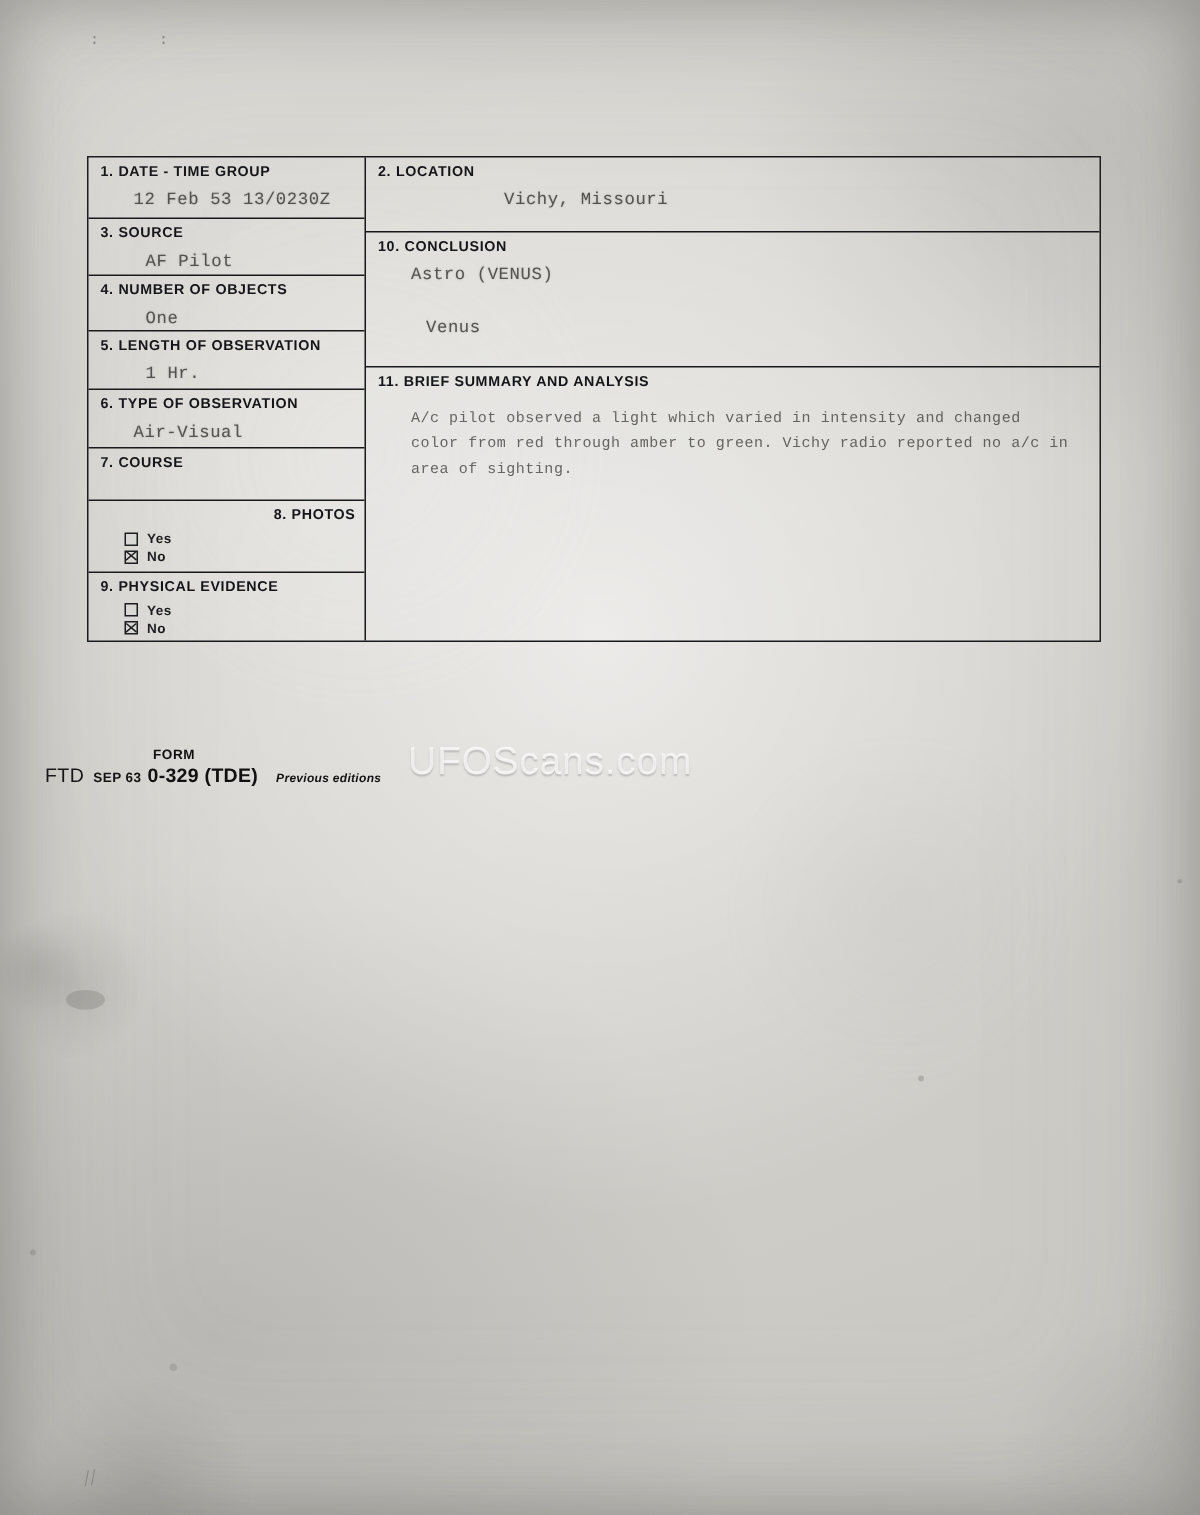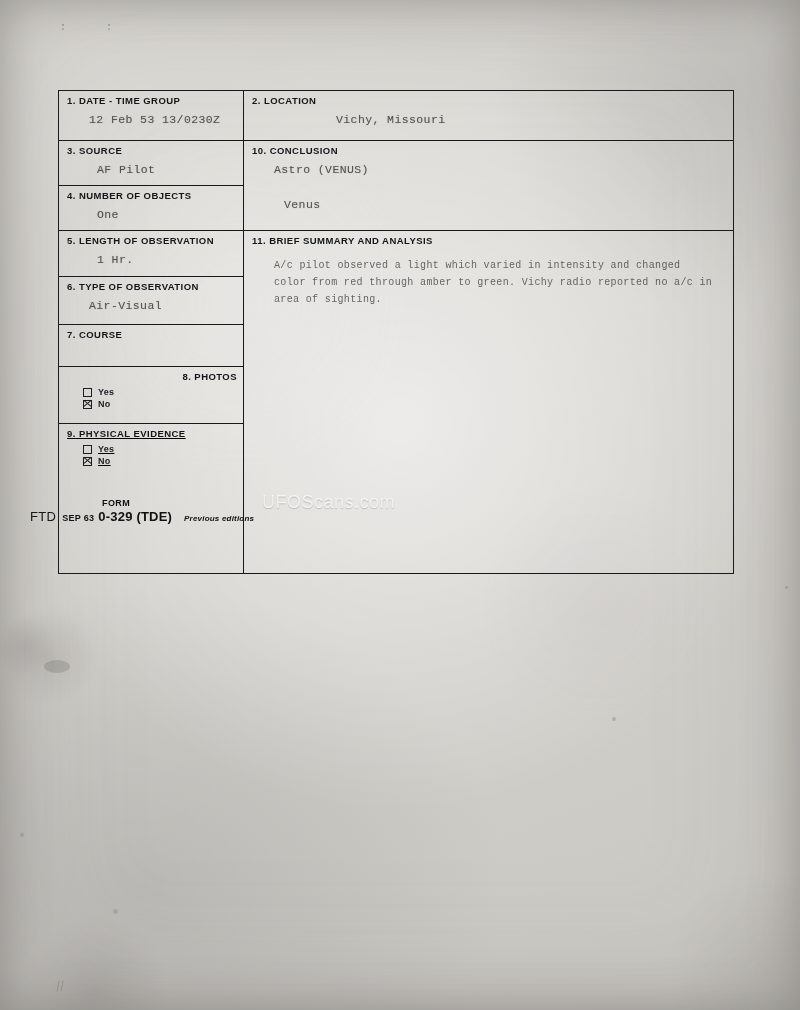--- a/index.html
+++ b/index.html
@@ -61,23 +61,23 @@
     font-size: 10px;
     color: rgba(70,68,66,.55);
     letter-spacing: 2px;
   }
   .top-marks .m2 { margin-left: 30px; }
 
   
   #form {
     position: absolute;
     left: 58px;
-    top: 90px;
+    top: 104px;
     width: 676px;
-    height: 484px;
+    height: 324px;
     border: 1.6px solid #17181a;
     box-sizing: border-box;
     display: flex;
     background: rgba(255,255,255,.07);
   }
 
   .col-left {
     width: 185px;
     box-sizing: border-box;
     border-right: 1.6px solid #17181a;
@@ -118,21 +118,21 @@
   .val.indent-lg { margin-left: 30px; }
 
   
   .c1 { height: 50px; }
   .c3 { height: 45px; }
   .c4 { height: 45px; }
   .c5 { height: 46px; }
   .c6 { height: 48px; }
   .c7 { height: 42px; }
   .c8 { height: 57px; text-align: right; }
-  .c9 { height: 55px; border-bottom: none; text-decoration: underline; }
+  .c9 { height: 55px; border-bottom: none; }
 
   
   .r-loc { height: 50px; }
   .r-conc { height: 90px; }
   .r-summary { flex: 1; }
 
   .checkline {
     display: flex;
     align-items: center;
     margin-left: 16px;
@@ -212,23 +212,23 @@
     font-size: 8px;
     font-weight: 700;
     font-style: italic;
     margin-left: 12px;
     letter-spacing: .2px;
   }
 
   
   #watermark {
     position: absolute;
-    left: 262px;
+    left: 272px;
     top: 492px;
-    font-size: 18px;
+    font-size: 26px;
     color: rgba(255,255,255,.72);
     letter-spacing: .5px;
     text-shadow: 0 1px 1px rgba(120,118,115,.35);
     pointer-events: none;
     user-select: none;
   }
 
   
   .scrawl {
     position: absolute;

